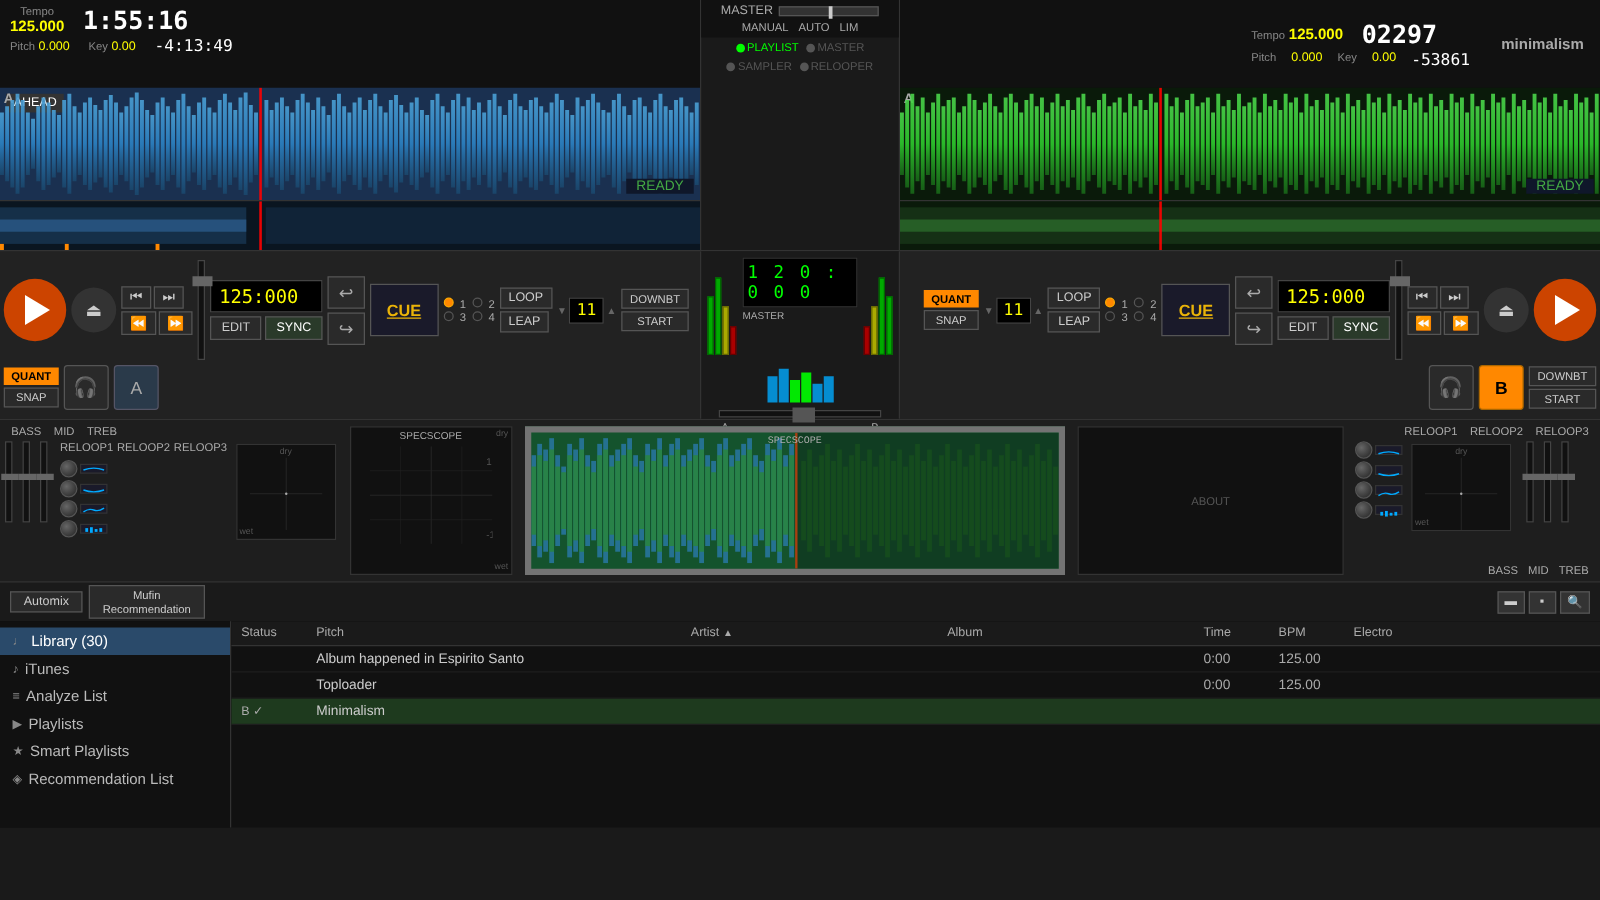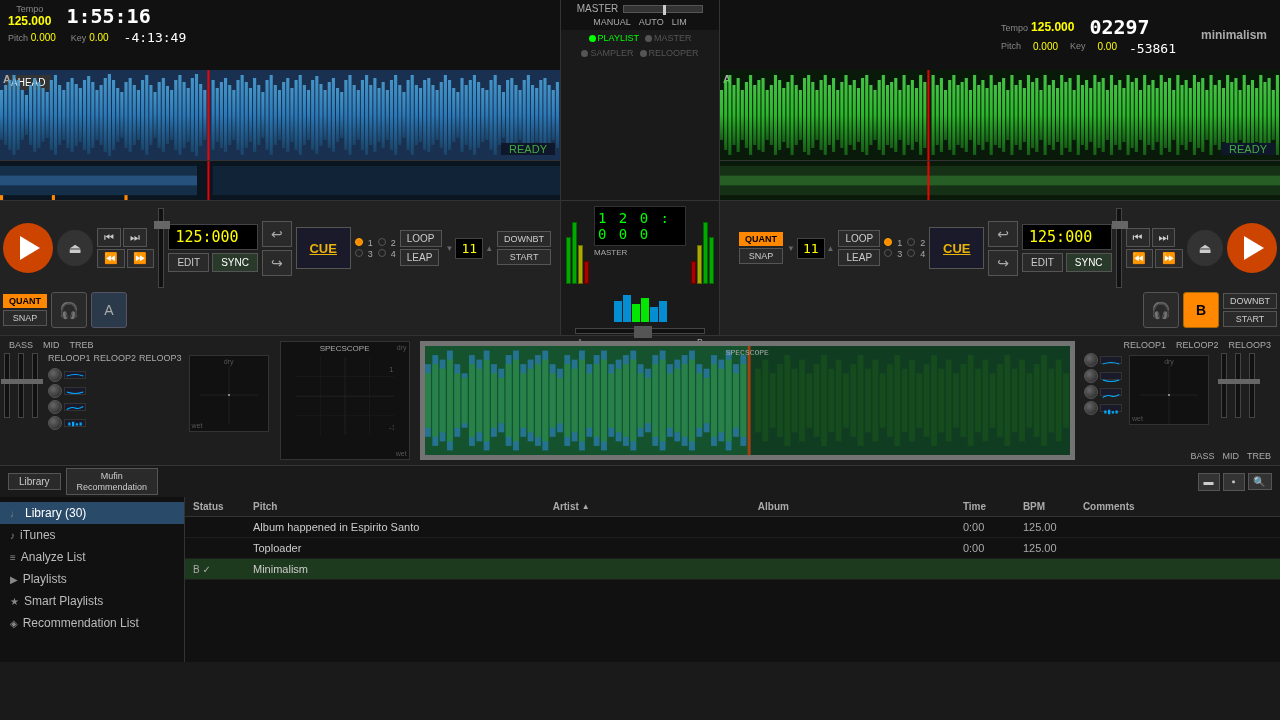--- a/index.html
+++ b/index.html
@@ -366,21 +366,21 @@
     .library-table-header {
       display: flex;
       background: #1a1a1a;
       border-bottom: 1px solid #333;
       padding: 4px 0;
     }
 
     .th {
       color: #aaa;
       font-size: 10px;
-      font-weight: bold;
+      font-weight: normal;
       padding: 0 8px;
       flex: 1;
     }
 
     .th-status { flex: 0 0 60px; }
     .th-title { flex: 3; }
     .th-artist { flex: 2; display: flex; align-items: center; gap: 3px; }
     .th-album { flex: 2; }
     .th-time { flex: 0 0 60px; }
     .th-bpm { flex: 0 0 60px; }
@@ -1416,20 +1416,23 @@
         <rect x="410" y="30" width="4" height="60"></rect>
         <rect x="415" y="20" width="4" height="80"></rect>
         <rect x="420" y="10" width="4" height="100"></rect>
         <rect x="425" y="25" width="4" height="70"></rect>
         <rect x="430" y="15" width="4" height="90"></rect>
         <rect x="435" y="30" width="4" height="60"></rect>
       </g>
     </svg>
   </div>
 
+  <div style="flex:1; background:#111; border:1px solid #333; margin:5px; display:flex; align-items:center; justify-content:center;">
+    <span style="font-size:9px; color:#555;">ABOUT</span>
+  </div>
 
   <div style="display:flex; flex-direction:column; padding:4px; gap:3px; min-width:200px;">
     <div style="display:flex; gap:10px; font-size:9px; color:#aaa; justify-content:flex-end; padding-right:5px;">
       <span>RELOOP1</span>
       <span>RELOOP2</span>
       <span>RELOOP3</span>
     </div>
     <div style="display:flex; gap:5px;">
 
       <div style="display:flex; flex-direction:column; gap:2px;">
@@ -1503,21 +1506,21 @@
     </div>
     <div style="display:flex; gap:8px; font-size:9px; color:#aaa; justify-content:flex-end; padding-right:5px; margin-top:auto;">
       <span>BASS</span>
       <span>MID</span>
       <span>TREB</span>
     </div>
   </div>
 </div>
 
 <div class="tab-bar">
-  <button class="tab-btn">Library</button>
+  <button class="tab-btn">Automix</button>
   <button class="tab-btn" style="font-size:9px; line-height:1.2;">Mufin<br>Recommendation</button>
   <div class="search-icon-container">
     <div class="view-btn">▬</div>
     <div class="view-btn">▪</div>
     <div class="search-btn">🔍</div>
   </div>
 </div>
 
 <div class="library-section">
 
@@ -1552,21 +1555,21 @@
     <div class="library-table-header">
       <div class="th th-status">Status</div>
       <div class="th th-title">Pitch</div>
       <div class="th th-artist">
         <span>Artist</span>
         <span class="sort-arrow">▲</span>
       </div>
       <div class="th th-album">Album</div>
       <div class="th th-time">Time</div>
       <div class="th th-bpm">BPM</div>
-      <div class="th th-comments">Comments</div>
+      <div class="th th-comments">Electro</div>
     </div>
 
     <div class="library-row">
       <div class="td td-status"></div>
       <div class="td td-title">Album happened in Espirito Santo</div>
       <div class="td td-artist"></div>
       <div class="td td-album"></div>
       <div class="td td-time">0:00</div>
       <div class="td td-bpm">125.00</div>
       <div class="td td-comments"></div>

